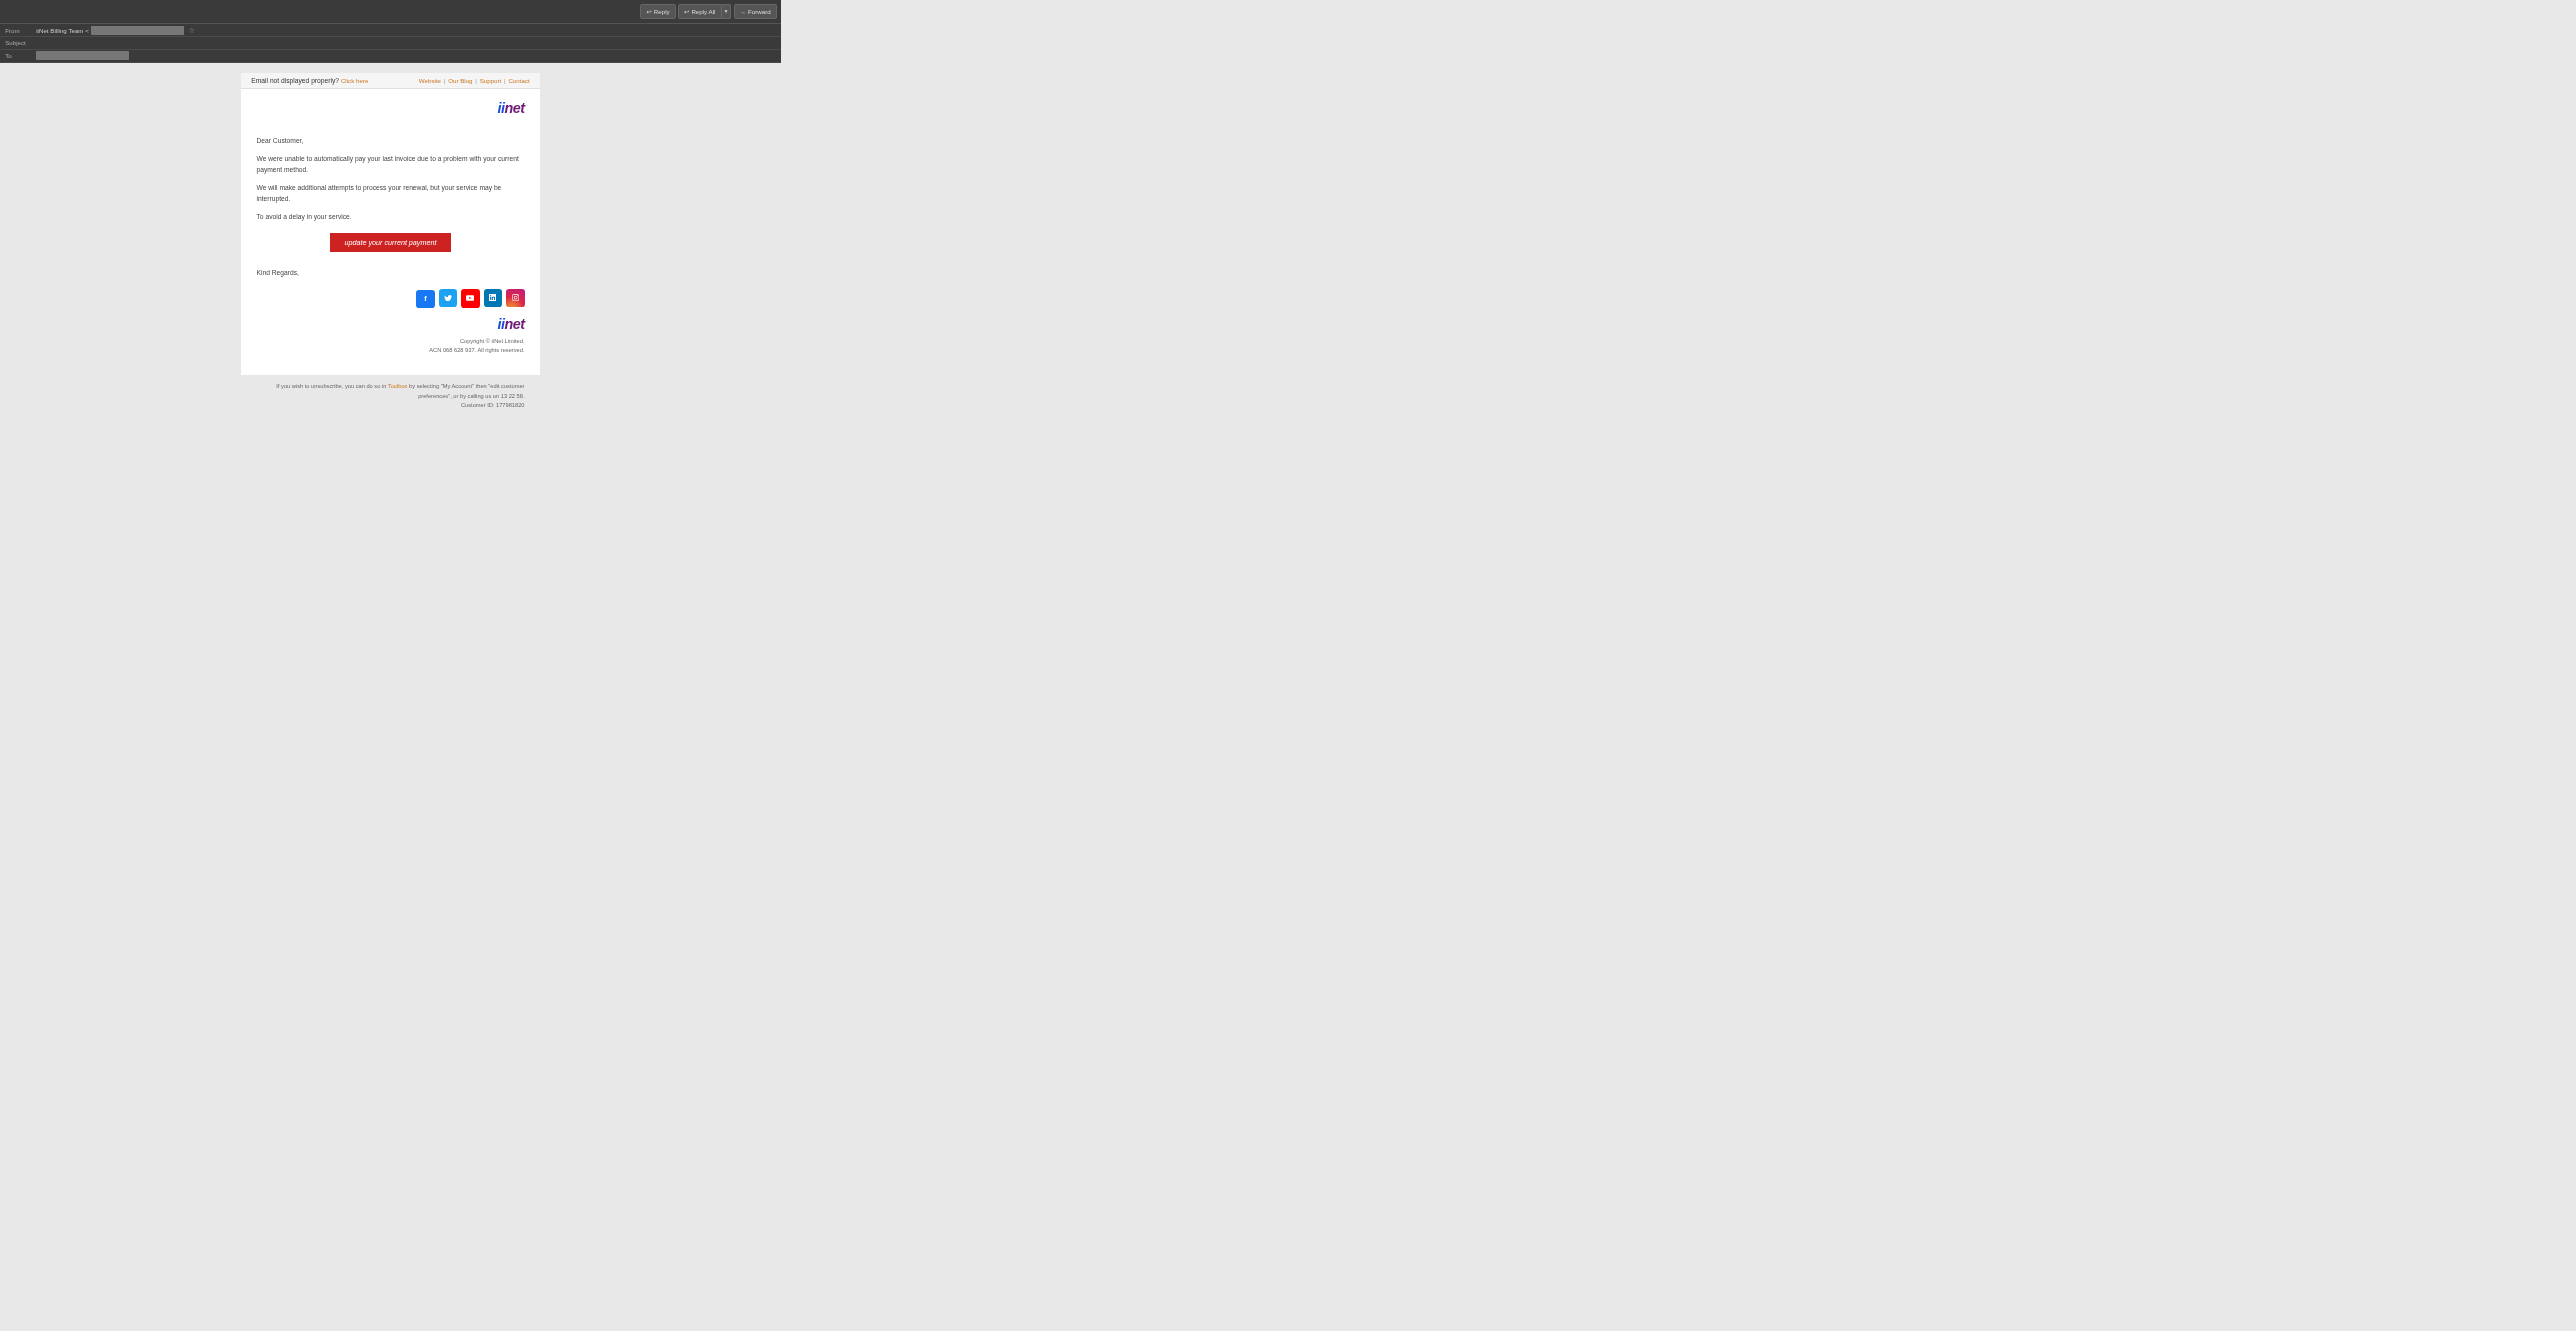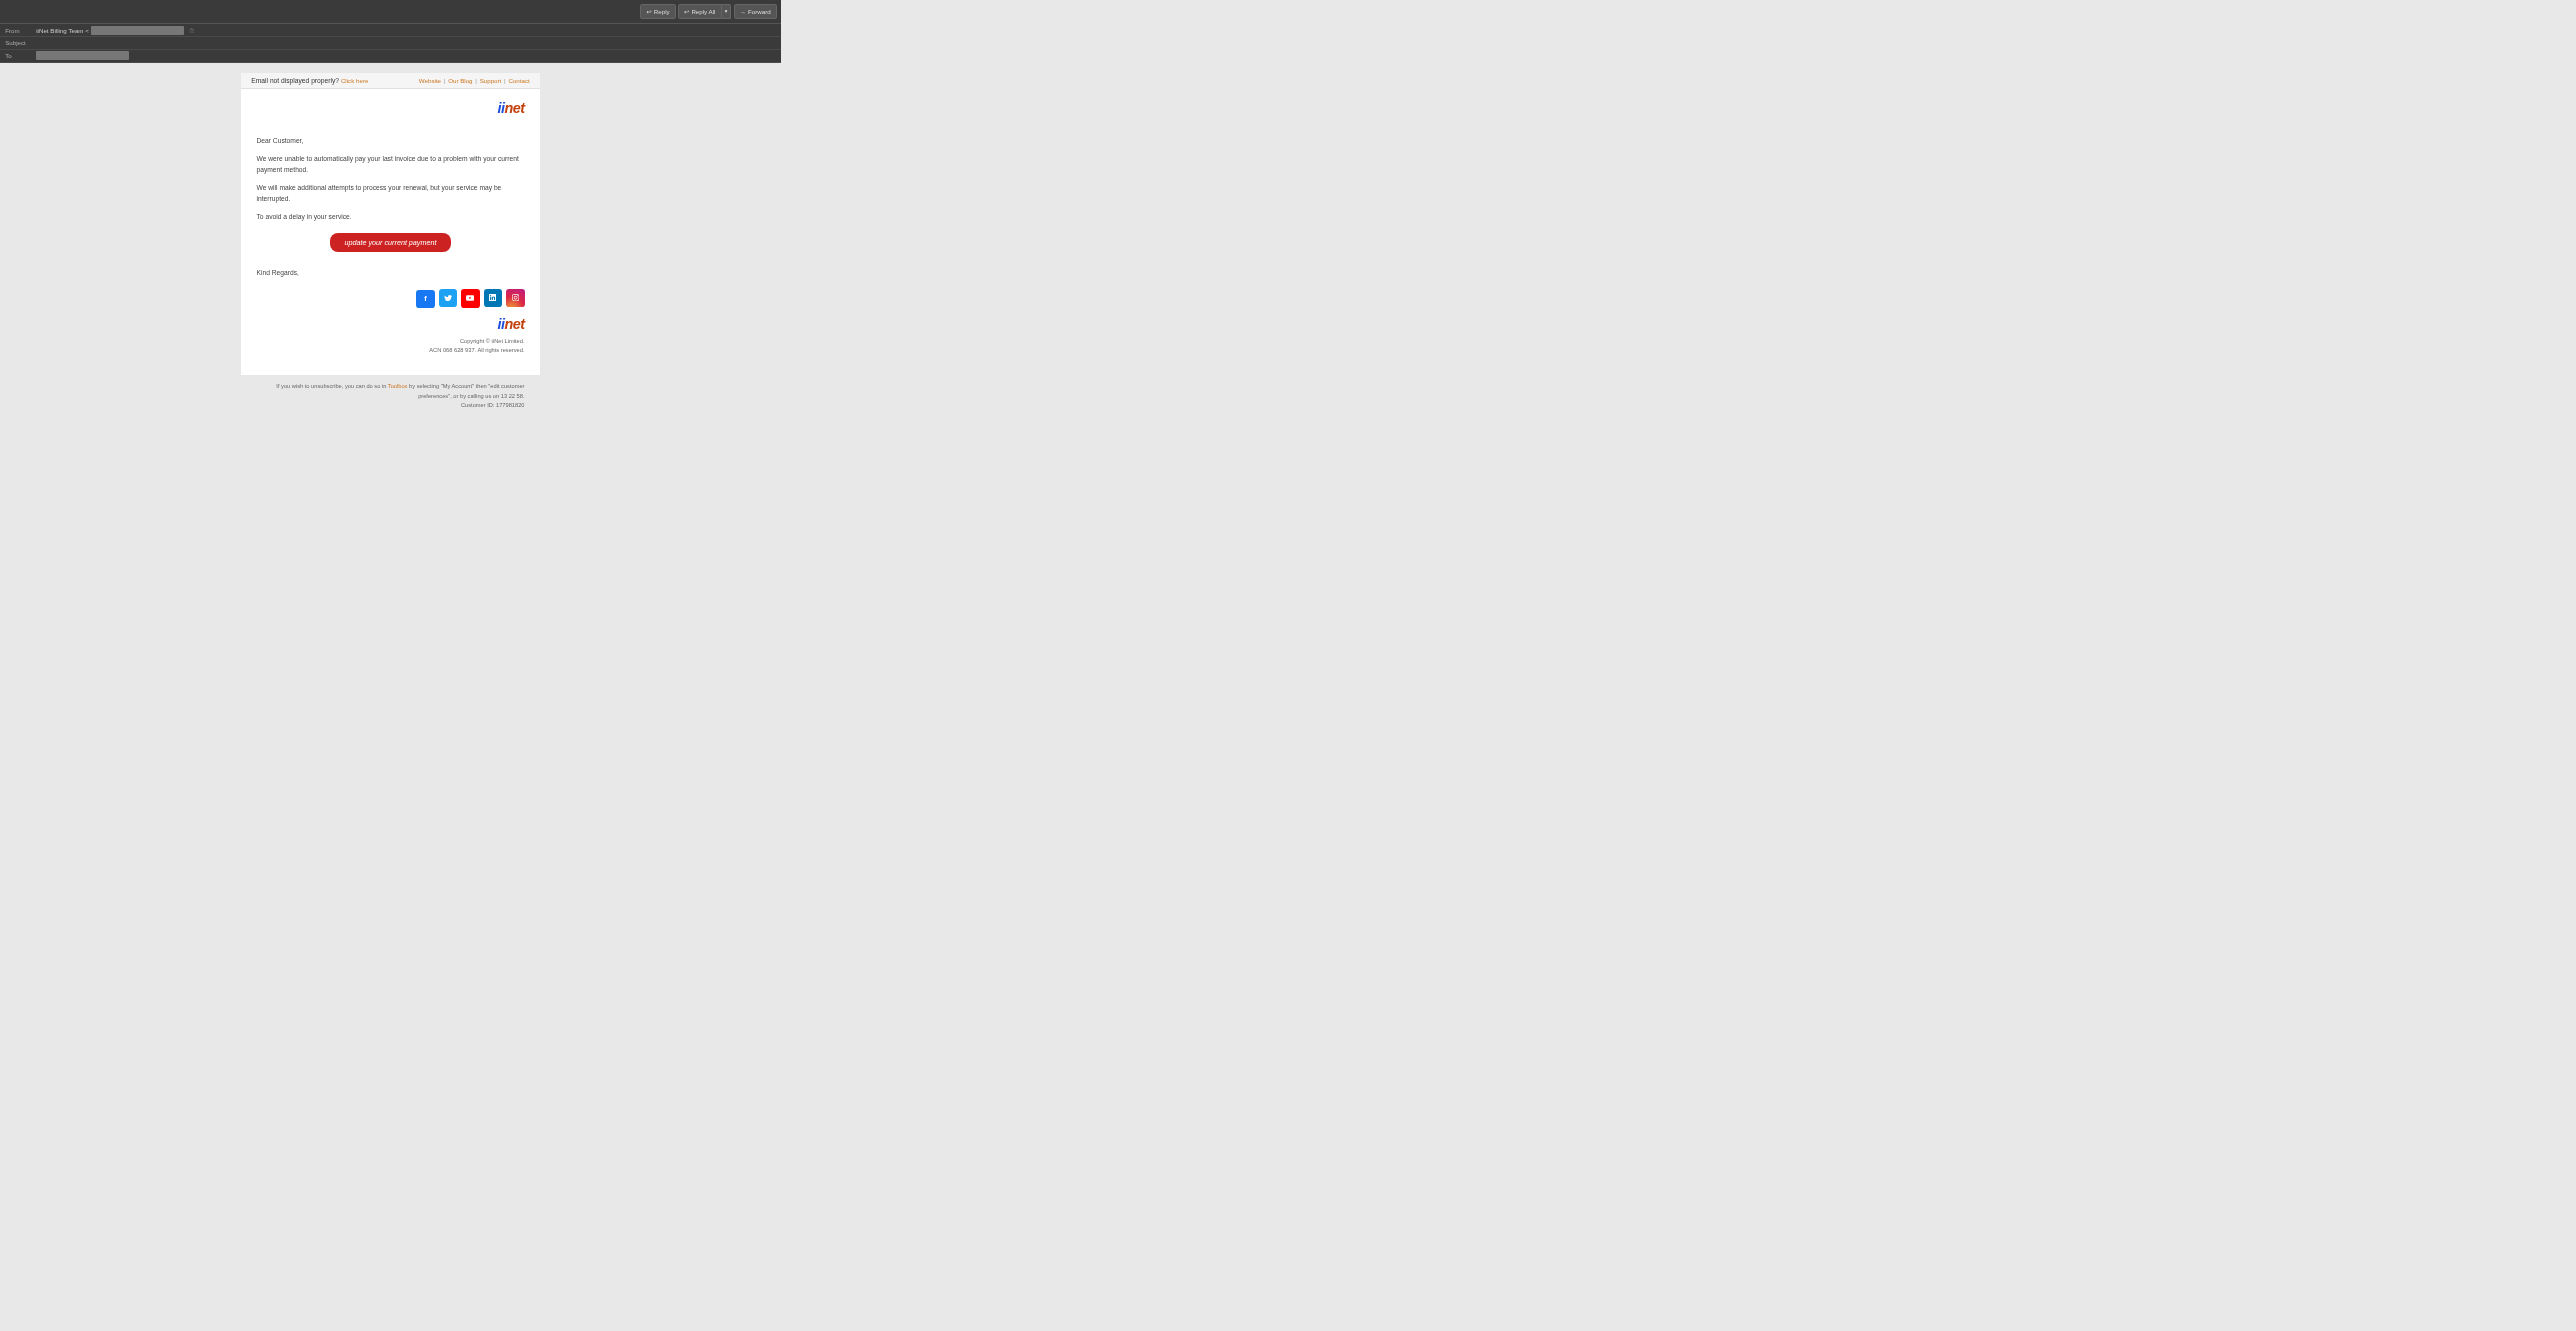--- a/index.html
+++ b/index.html
@@ -161,21 +161,21 @@
       text-align: center;
       margin: 10.3px 0 15.5px 0;
     }
     .update-btn {
       background: #cc2222;
       color: #fff;
       border: none;
       padding: 5.2px 14.4px;
       font-size: 7.2px;
       cursor: pointer;
-      border-radius: 8px;
+      border-radius: 0;
       font-style: italic;
     }
 
     
     .social-container {
       text-align: right;
       margin: 10.3px 0 8.2px 0;
     }
     .social-icon {
       display: inline-flex;
@@ -231,21 +231,21 @@
     .iinet-logo-svg {
       font-size: 14.4px;
       font-weight: 700;
       font-style: italic;
       letter-spacing: -0.5px;
     }
     .iinet-logo-svg .ii-part {
       color: #1d4ed8;
     }
     .iinet-logo-svg .net-part {
-      color: #c2410c;
+      color: #701a75;
       margin-top: 16px;
     }
   </style>
 </head>
 <body>
 
 <div class="toolbar">
   <button class="toolbar-btn">
     <span>↩</span>
     <span>Reply</span>

